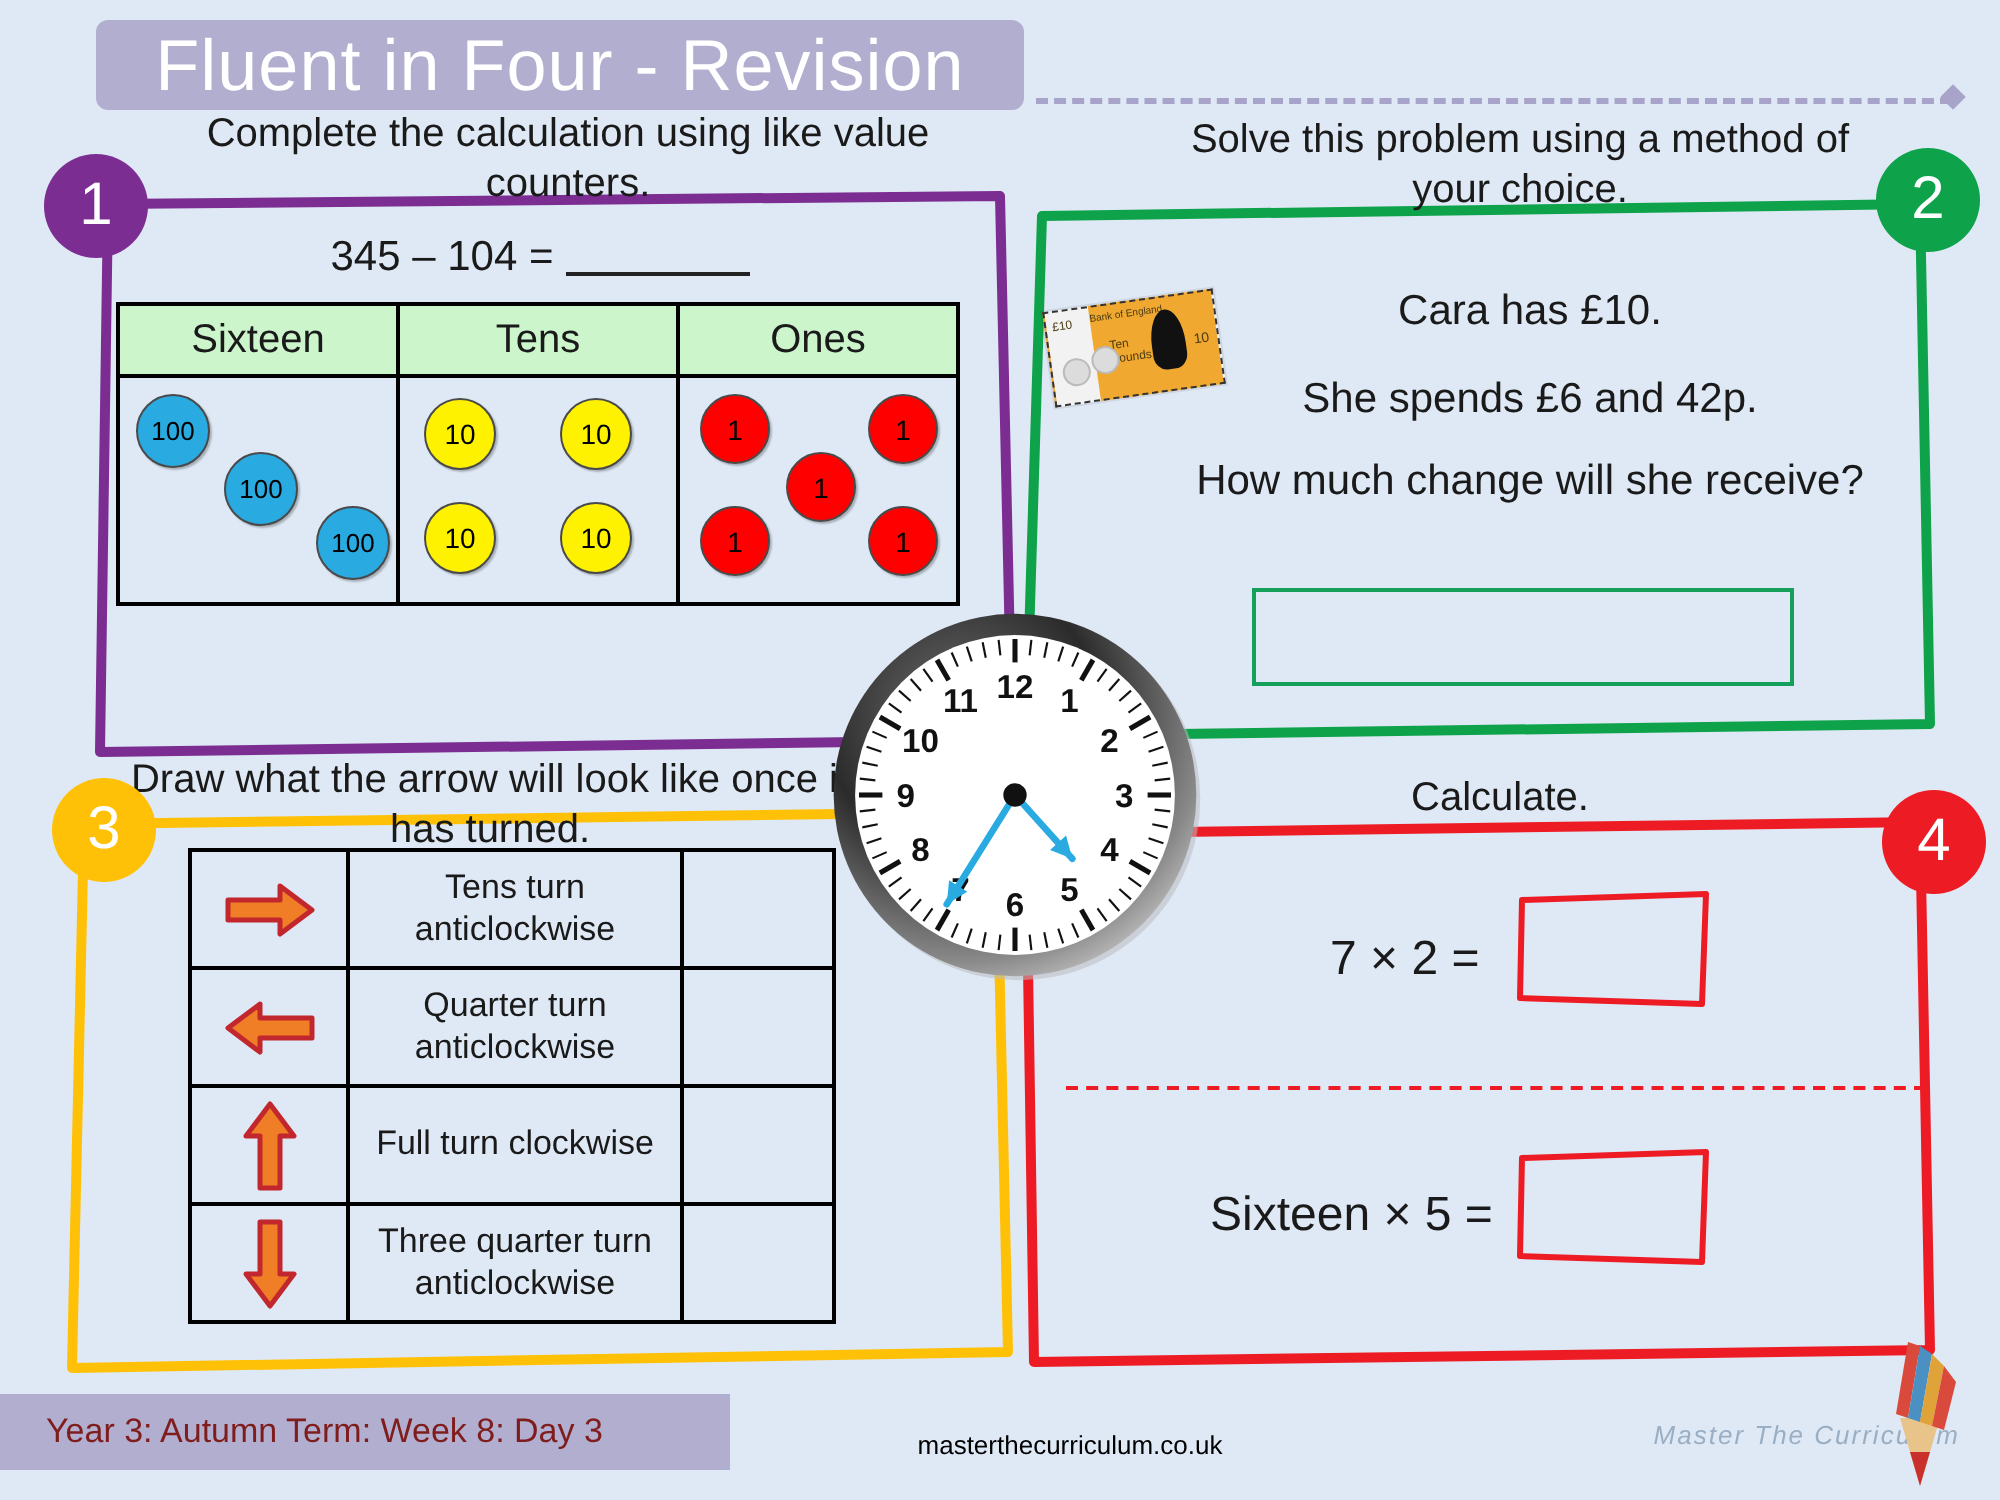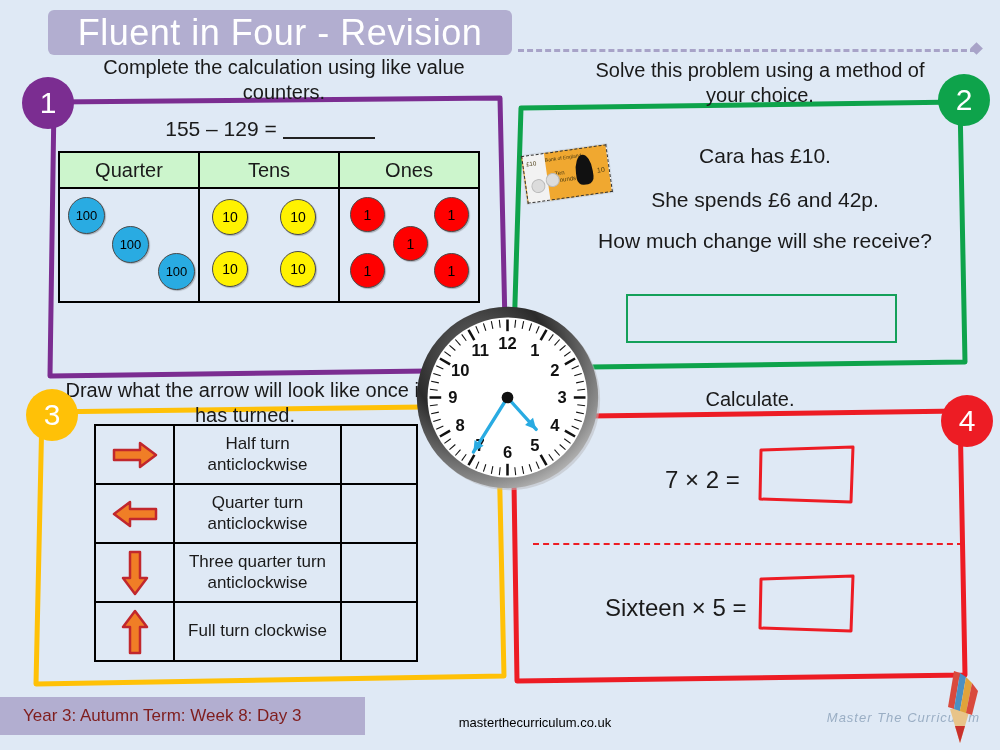--- a/index.html
+++ b/index.html
@@ -152,27 +152,27 @@
   <div class="frame" style="left:40px;top:88px;width:470px;height:290px;">
     <svg width="470" height="290" viewBox="0 0 470 290">
       <path d="M14,14 L460,10 L466,282 L10,288 Z" fill="none" stroke="#7B2D91" stroke-width="5" stroke-linecap="round" stroke-linejoin="round"></path>
     </svg>
   </div>
   <div class="badge" style="left:22px;top:77px;width:52px;height:52px;background:#7B2D91;">
     <span>1</span>
   </div>
 
   <div id="q1-eq">
-    <span>155 – 129 =</span><span class="blank"></span>
+    <span>345 – 104 =</span><span class="blank"></span>
   </div>
 
   <table id="pv-table">
     <tbody>
         <tr>
-      <th>Quarter</th>
+      <th>Sixteen</th>
       <th>Tens</th>
       <th>Ones</th>
     </tr>
     <tr>
       <td>
         <div class="counter c-hundred" style="left:8px;top:8px;">100</div>
         <div class="counter c-hundred" style="left:52px;top:37px;">100</div>
         <div class="counter c-hundred" style="left:98px;top:64px;">100</div>
       </td>
       <td>
@@ -231,48 +231,48 @@
   </div>
 
   <table id="turn-table">
     <tbody>
         <tr>
       <td class="ic">
         <svg class="arrow-svg" width="46" height="28" viewBox="0 0 46 28">
           <path d="M2,9 L28,9 L28,2 L44,14 L28,26 L28,19 L2,19 Z" fill="#F07E26" stroke="#C1272D" stroke-width="2.5" stroke-linejoin="round"></path>
         </svg>
       </td>
-      <td>Half turn anticlockwise</td>
+      <td>Tens turn anticlockwise</td>
       <td class="blank"></td>
     </tr>
     <tr>
       <td class="ic">
         <svg class="arrow-svg" width="46" height="28" viewBox="0 0 46 28">
           <path d="M44,9 L18,9 L18,2 L2,14 L18,26 L18,19 L44,19 Z" fill="#F07E26" stroke="#C1272D" stroke-width="2.5" stroke-linejoin="round"></path>
         </svg>
       </td>
       <td>Quarter turn anticlockwise</td>
       <td class="blank"></td>
     </tr>
     <tr>
       <td class="ic">
         <svg class="arrow-svg" width="28" height="46" viewBox="0 0 28 46">
-          <path d="M9,2 L9,28 L2,28 L14,44 L26,28 L19,28 L19,2 Z" fill="#F07E26" stroke="#C1272D" stroke-width="2.5" stroke-linejoin="round"></path>
+          <path d="M9,44 L9,18 L2,18 L14,2 L26,18 L19,18 L19,44 Z" fill="#F07E26" stroke="#C1272D" stroke-width="2.5" stroke-linejoin="round"></path>
         </svg>
       </td>
-      <td>Three quarter turn anticlockwise</td>
+      <td>Full turn clockwise</td>
       <td class="blank"></td>
     </tr>
     <tr>
       <td class="ic">
         <svg class="arrow-svg" width="28" height="46" viewBox="0 0 28 46">
-          <path d="M9,44 L9,18 L2,18 L14,2 L26,18 L19,18 L19,44 Z" fill="#F07E26" stroke="#C1272D" stroke-width="2.5" stroke-linejoin="round"></path>
+          <path d="M9,2 L9,28 L2,28 L14,44 L26,28 L19,28 L19,2 Z" fill="#F07E26" stroke="#C1272D" stroke-width="2.5" stroke-linejoin="round"></path>
         </svg>
       </td>
-      <td>Full turn clockwise</td>
+      <td>Three quarter turn anticlockwise</td>
       <td class="blank"></td>
     </tr>
   </tbody>
     </table>
 
   <div class="prompt" style="left:640px;top:387px;width:220px;">Calculate.</div>
 
   <div class="frame" style="left:505px;top:405px;width:470px;height:280px;">
     <svg width="470" height="280" viewBox="0 0 470 280">
       <path d="M8,12 L455,6 L460,270 L12,276 Z" fill="none" stroke="#ED1C24" stroke-width="5" stroke-linecap="round" stroke-linejoin="round"></path>

